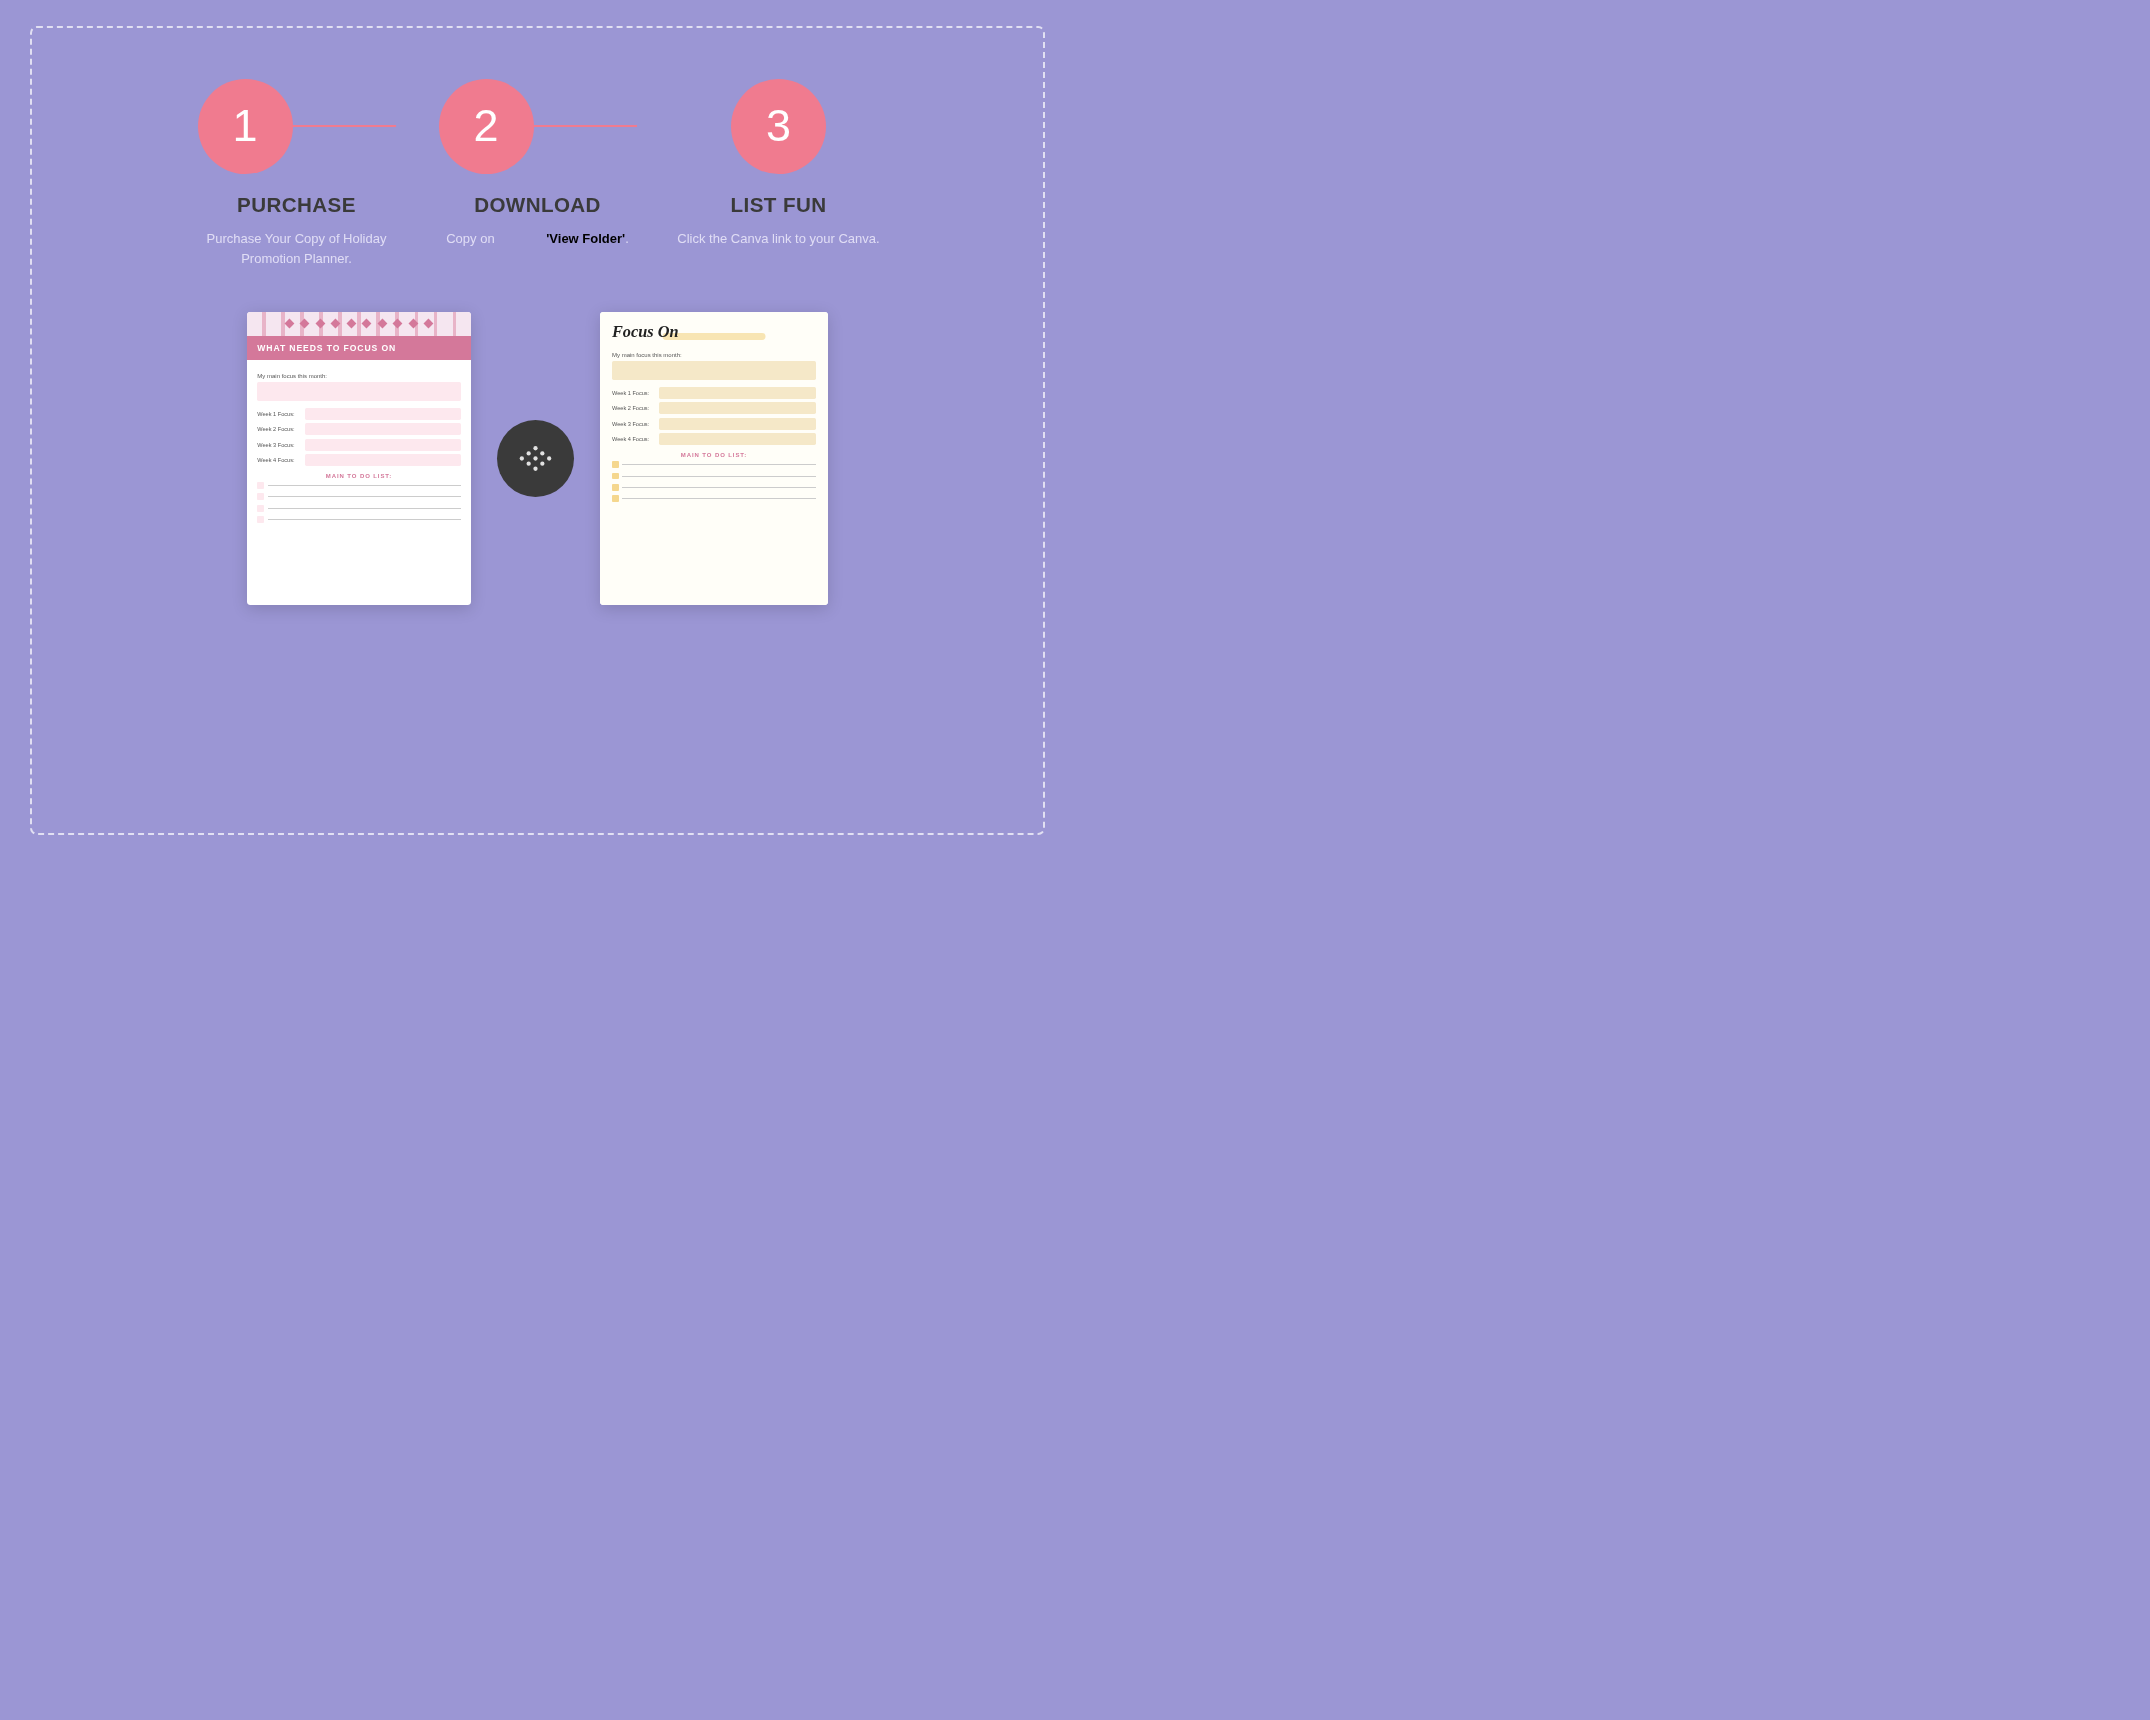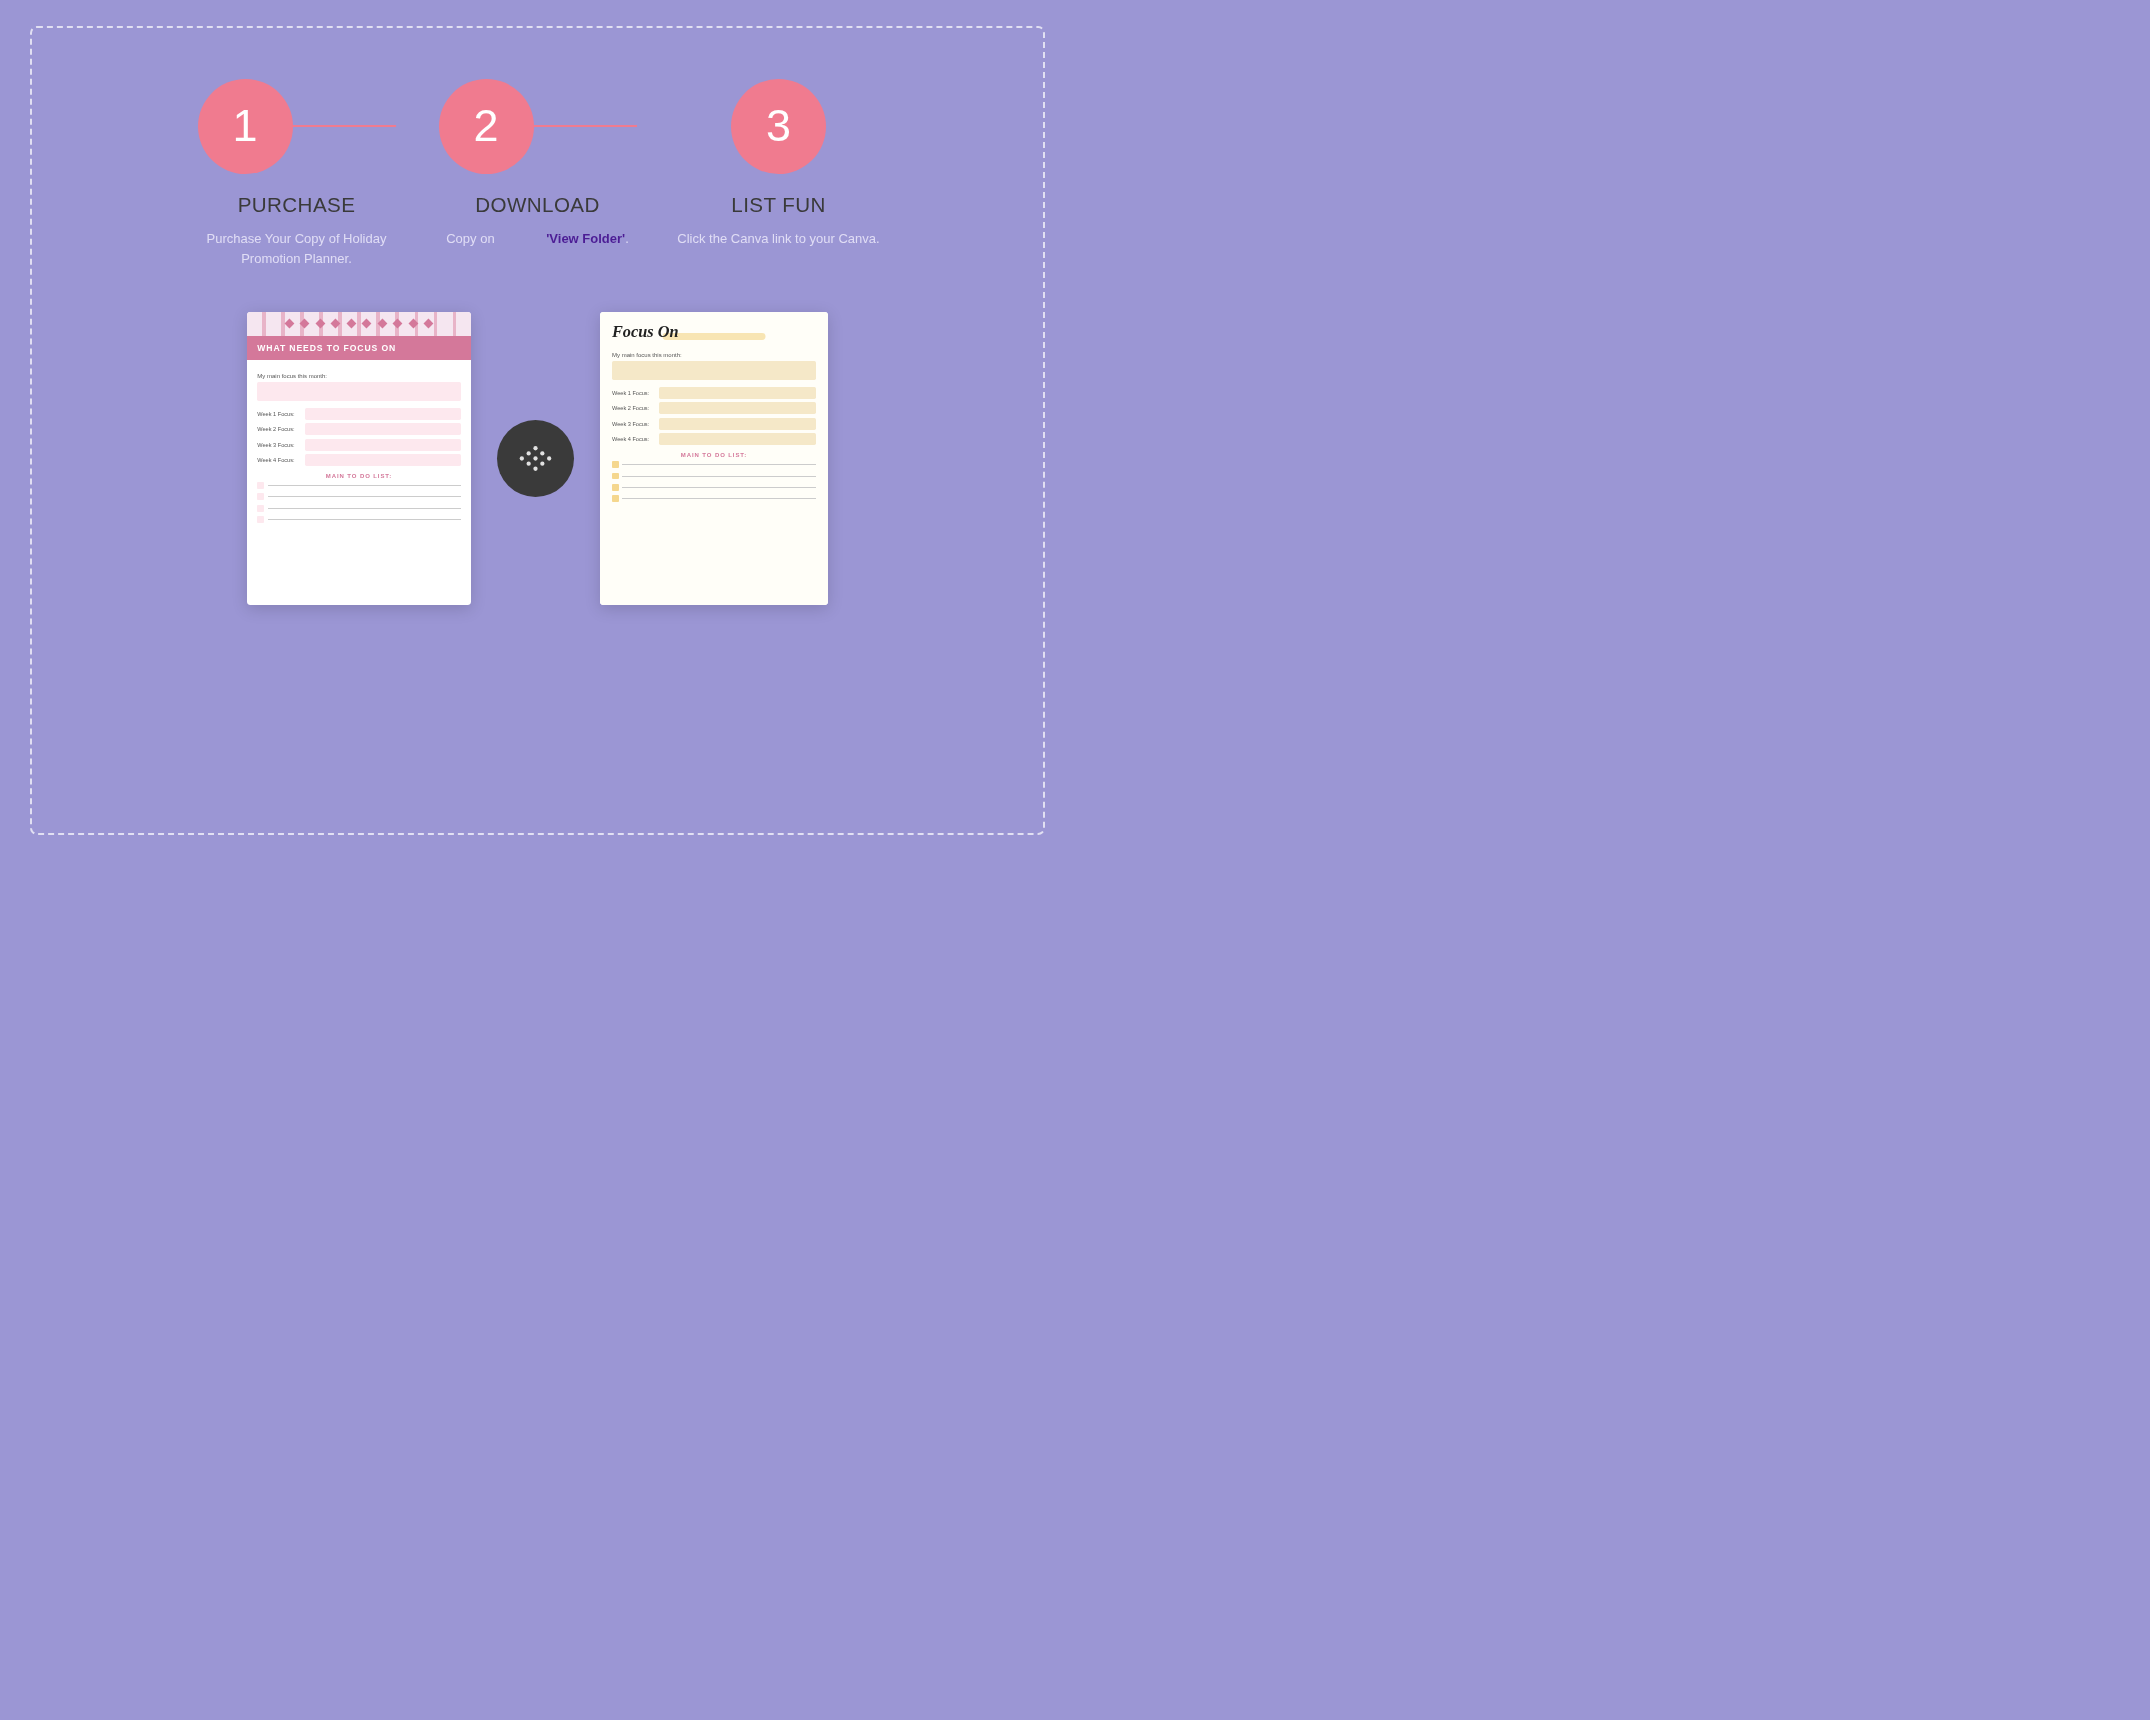--- a/index.html
+++ b/index.html
@@ -62,35 +62,35 @@
       justify-content: center;
       color: white;
       font-size: 45px;
       font-weight: 400;
       z-index: 2;
       flex-shrink: 0;
     }
 
     .step-title {
       font-size: 20.6px;
-      font-weight: 400;
+      font-weight: 700;
       color: #3a3a3a;
       margin-top: 19px;
       letter-spacing: 0.4px;
     }
 
     .step-desc {
       font-size: 13px;
       color: #e0ddf5;
       margin-top: 12px;
       line-height: 1.55;
     }
 
     .step-desc strong {
-      color: #4c1d95;
+      color: #000000;
       font-weight: 700;
       margin-left: 48px;
     }
 
     
     .docs-row {
       display: flex;
       align-items: center;
       justify-content: center;
       gap: 26px;

